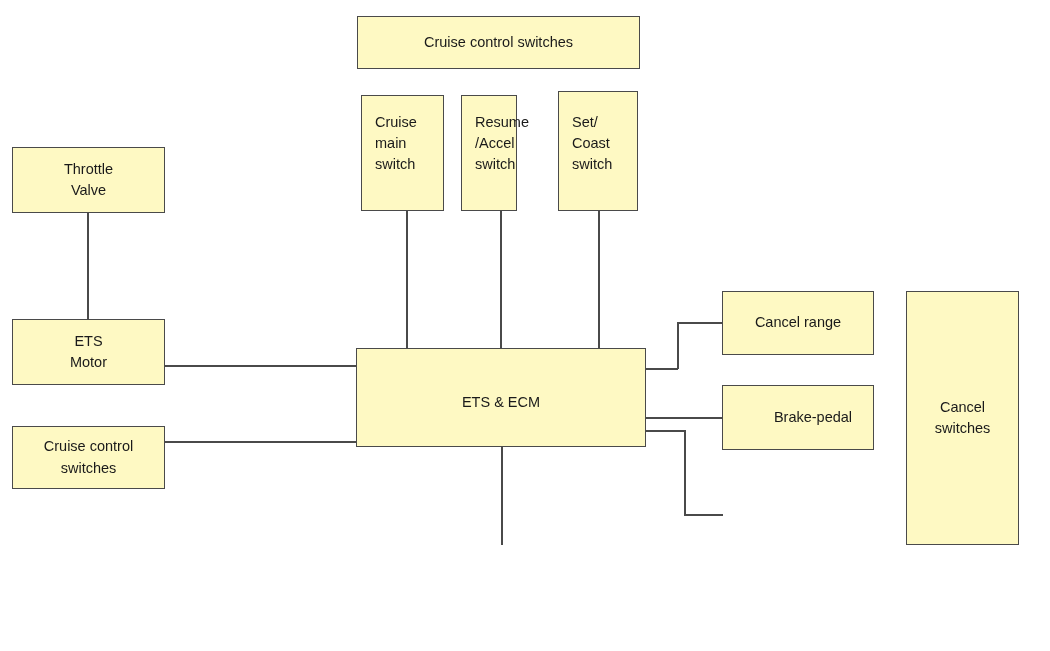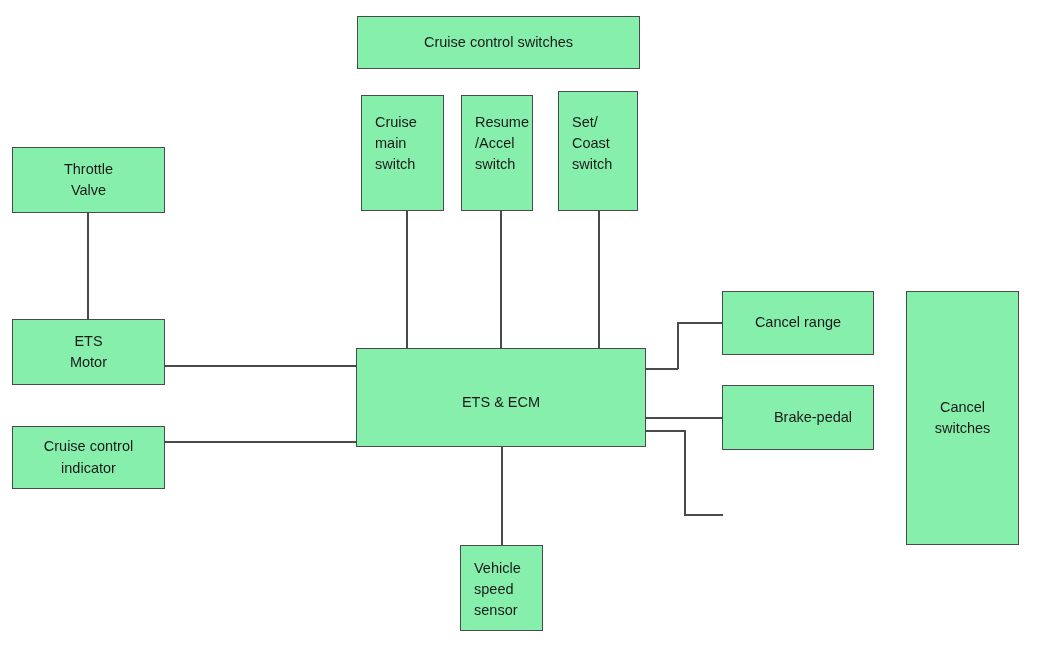--- a/index.html
+++ b/index.html
@@ -13,21 +13,21 @@
     width: 1050px;
     height: 651px;
     background: #ffffff;
     overflow: hidden;
     font-family: "Liberation Sans", sans-serif;
   }
   .node {
     position: absolute;
     box-sizing: border-box;
     border: 1.5px solid #4a4a4a;
-    background: #86efac;
+    background: #fef9c3;
     color: #1a1a1a;
     font-size: 14.5px;
     line-height: 1.45;
     z-index: 3;
   }
   .node .node-label {
     position: absolute;
     left: 0;
     right: 0;
     white-space: pre-line;
@@ -88,21 +88,21 @@
   <div class="node center" style="left:357px; top:16px; width:283px; height:53px;">
     <span class="node-label">Cruise control switches</span>
   </div>
 
   <div class="node leftalign" style="left:361px; top:95px; width:83px; height:116px;">
     <span class="node-label" style="top:16px;">Cruise
 main
 switch</span>
   </div>
 
-  <div class="node leftalign" style="left:461px; top:95px; width:72px; height:116px;">
+  <div class="node leftalign" style="left:461px; top:95px; width:56px; height:116px;">
     <span class="node-label" style="top:16px;">Resume
 /Accel
 switch</span>
   </div>
 
   <div class="node leftalign" style="left:558px; top:91px; width:80px; height:120px;">
     <span class="node-label" style="top:20px;">Set/
 Coast
 switch</span>
   </div>
@@ -112,32 +112,27 @@
 Valve</span>
   </div>
 
   <div class="node center" style="left:12px; top:319px; width:153px; height:66px;">
     <span class="node-label">ETS
 Motor</span>
   </div>
 
   <div class="node center" style="left:12px; top:426px; width:153px; height:63px;">
     <span class="node-label">Cruise control
-indicator</span>
+switches</span>
   </div>
 
   <div class="node" style="left:356px; top:348px; width:290px; height:99px;">
     <span class="node-label" style="top:43px; text-align:center;">ETS &amp; ECM</span>
   </div>
 
-  <div class="node leftalign" style="left:460px; top:545px; width:83px; height:86px;">
-    <span class="node-label" style="top:12px;">Vehicle
-speed
-sensor</span>
-  </div>
 
   <div class="node center" style="left:722px; top:291px; width:152px; height:64px;">
     <span class="node-label">Cancel range</span>
   </div>
 
   <div class="node center" style="left:722px; top:385px; width:152px; height:65px;padding-left:30px;">
     <span class="node-label">Brake-pedal</span>
   </div>
 
 

